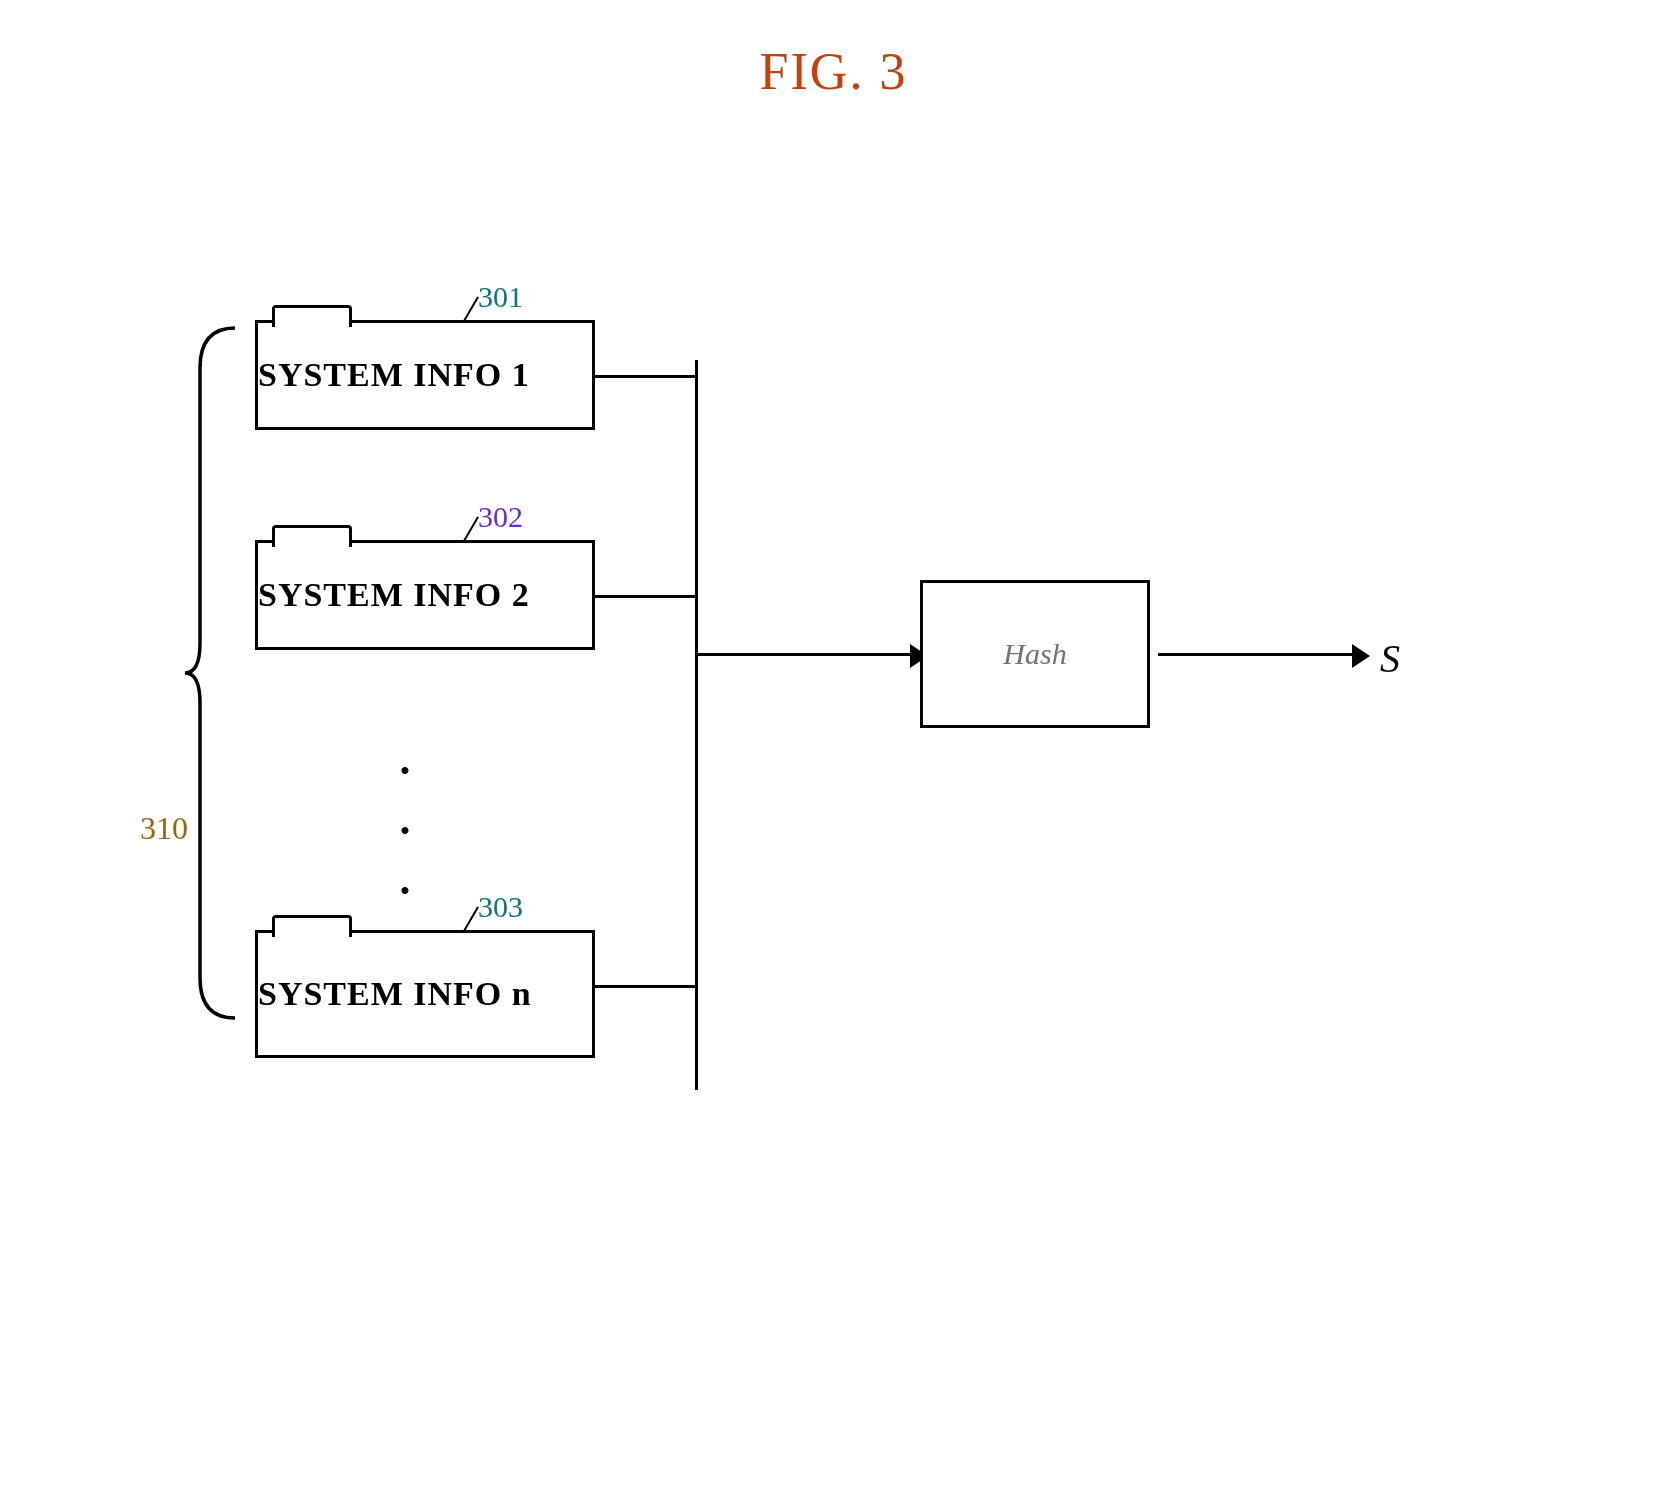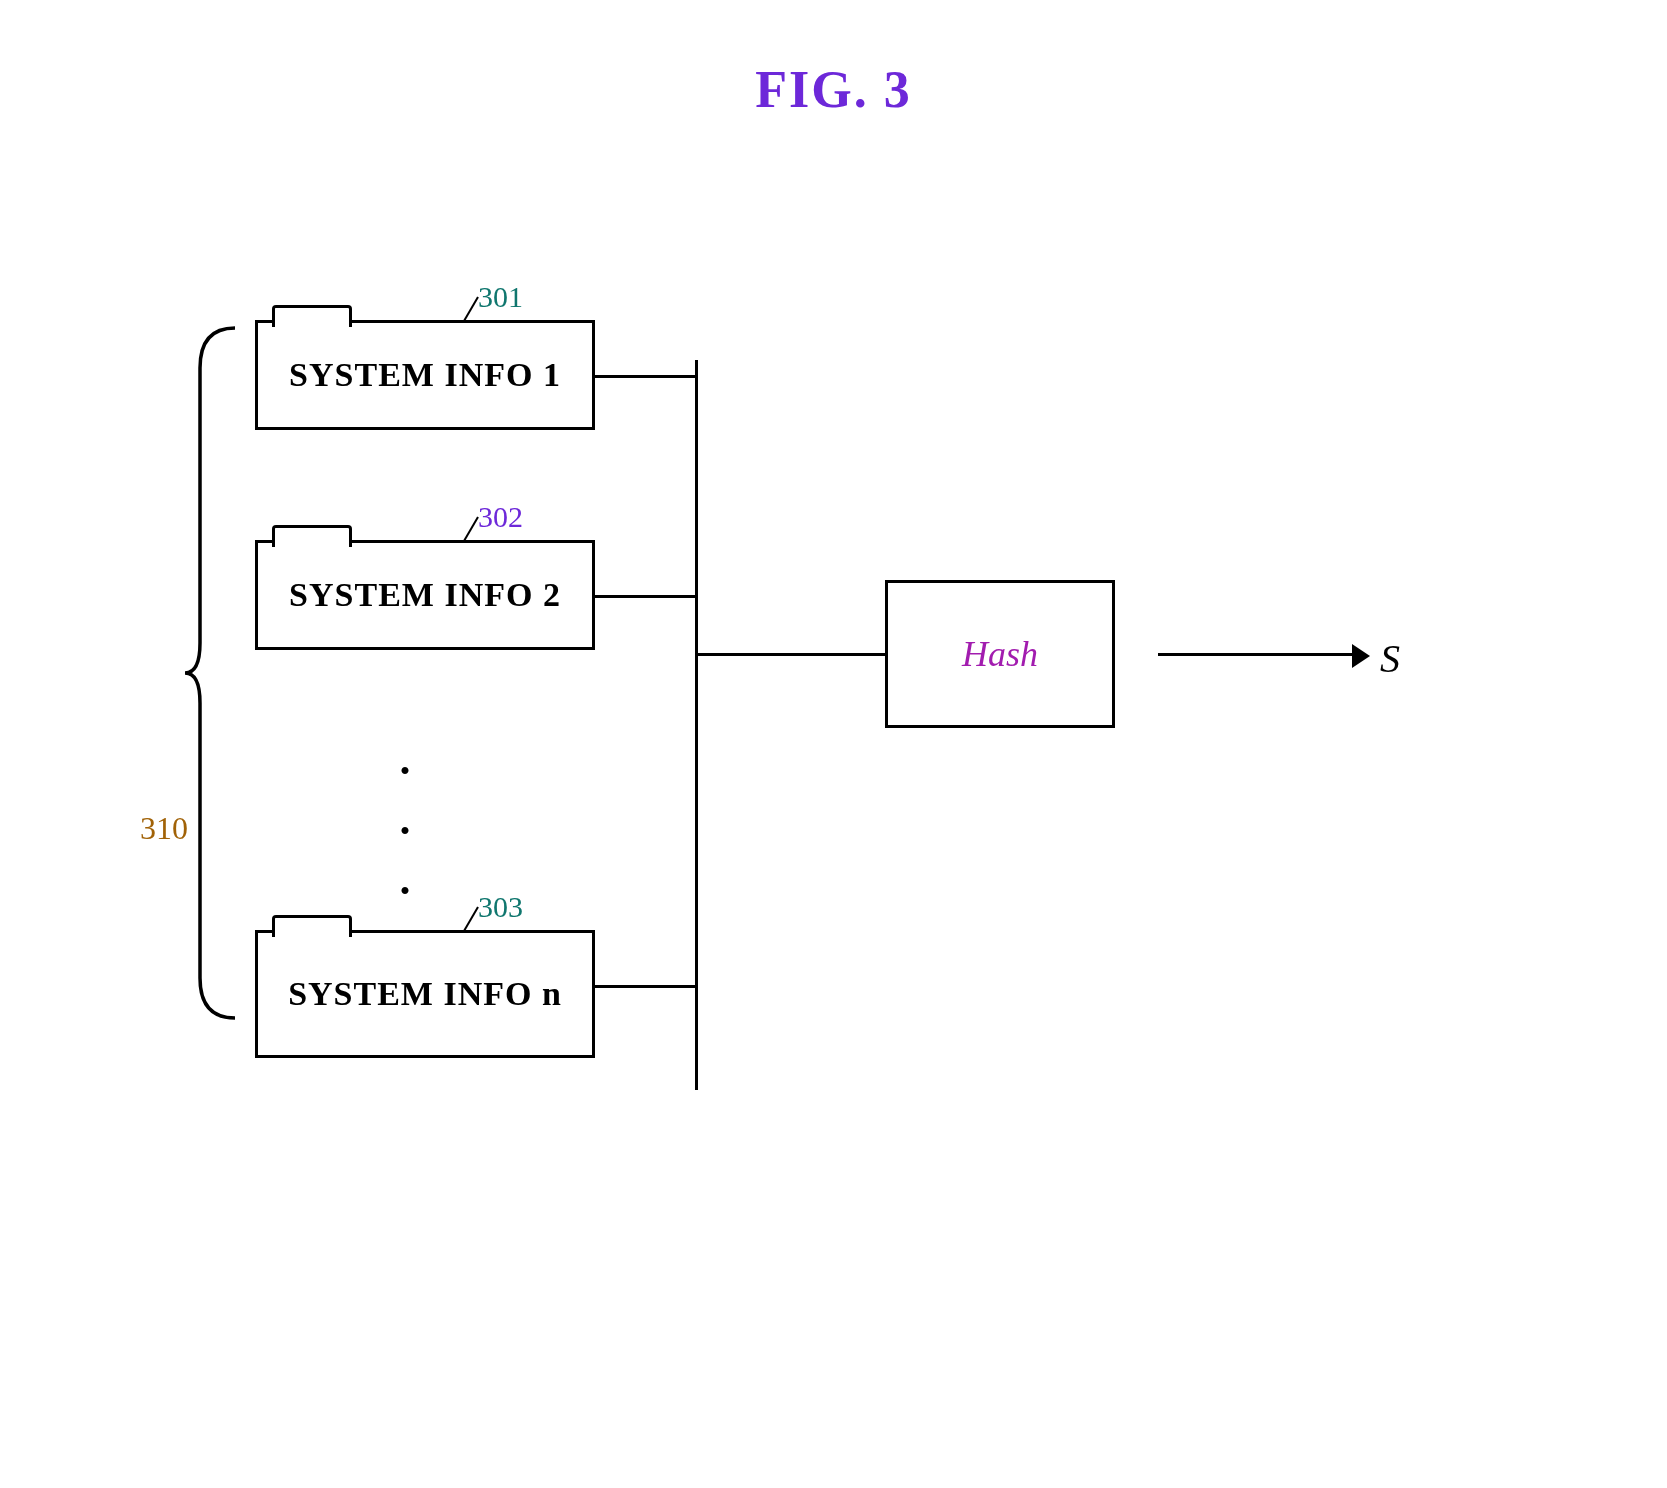--- a/index.html
+++ b/index.html
@@ -18,45 +18,45 @@
 
     .page {
       width: 1667px;
       height: 1488px;
       background: #ffffff;
       position: relative;
     }
 
     .fig-title {
       position: absolute;
-      top: 60px;
+      top: 42px;
       left: 50%;
       transform: translateX(-50%);
       font-size: 52px;
-      font-weight: bold;
+      font-weight: normal;
       letter-spacing: 2px;
-      color: #6d28d9;
+      color: #c2410c;
     }
 
     .diagram-container {
       position: absolute;
       top: 200px;
       left: 100px;
       width: 1467px;
       height: 1200px;
     }
 
     
     .sysinfo-box {
       position: absolute;
       background: #fff;
       border: 3px solid #000;
       display: flex;
       align-items: center;
-      justify-content: center;
+      justify-content: flex-start;
       font-size: 34px;
       font-weight: bold;
       color: #000;
       letter-spacing: 1px;
     }
 
     .sysinfo-tab {
       position: absolute;
       top: -18px;
       left: 14px;
@@ -213,32 +213,32 @@
       width: 0;
       height: 0;
       border-top: 12px solid transparent;
       border-bottom: 12px solid transparent;
       border-left: 18px solid #000;
     }
 
     
     .hash-box {
       position: absolute;
-      left: 785px;
+      left: 820px;
       top: 380px;
       width: 230px;
       height: 148px;
       border: 3px solid #000;
       background: #fff;
       display: flex;
       align-items: center;
       justify-content: center;
-      font-size: 36px;
+      font-size: 30px;
       font-style: italic;
-      color: #a21caf;
+      color: #737373;
     }
 
     
     .arrow-to-s {
       position: absolute;
       left: 1058px;
       top: 453px;
       width: 200px;
       height: 3px;
       background: #000;

